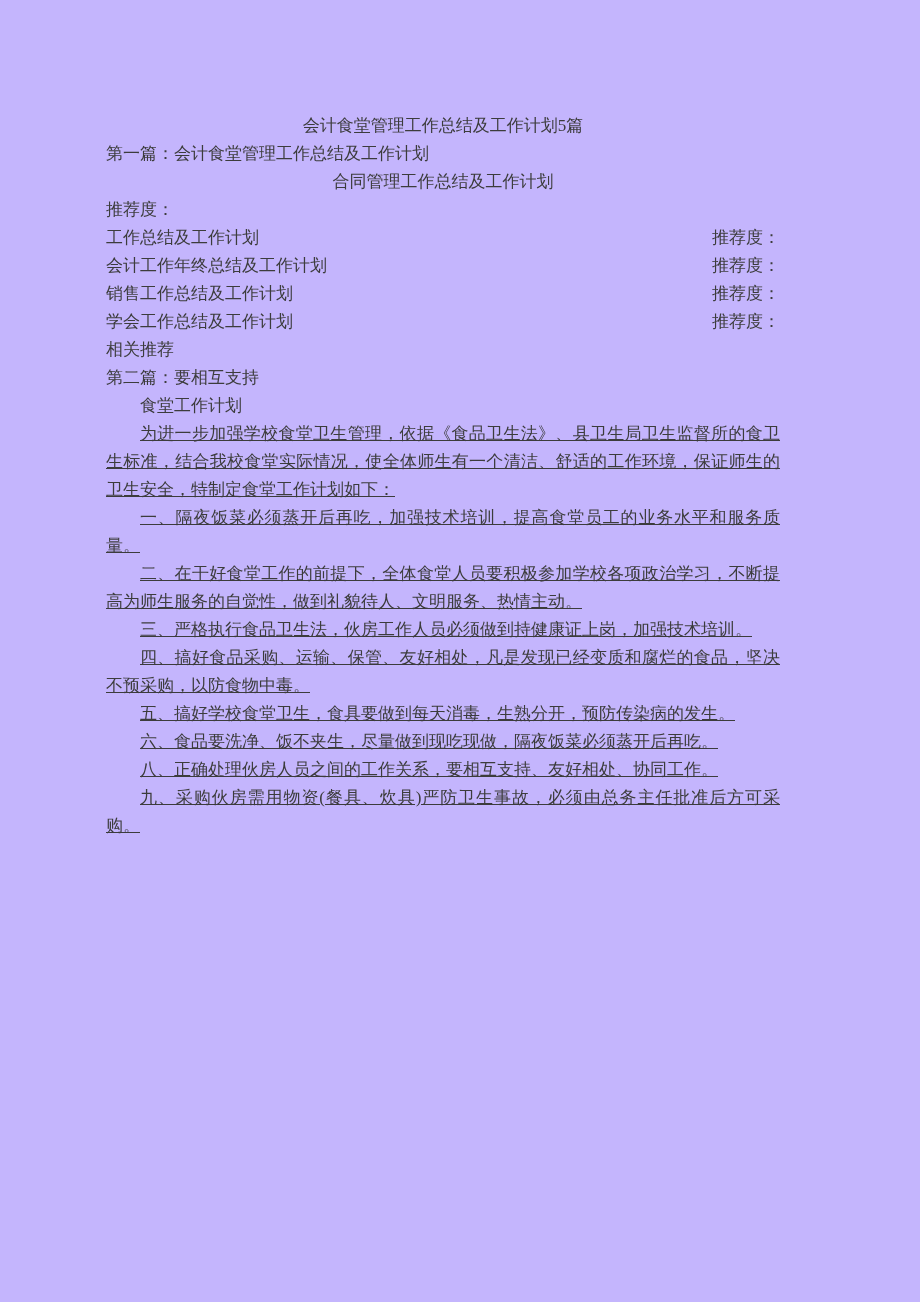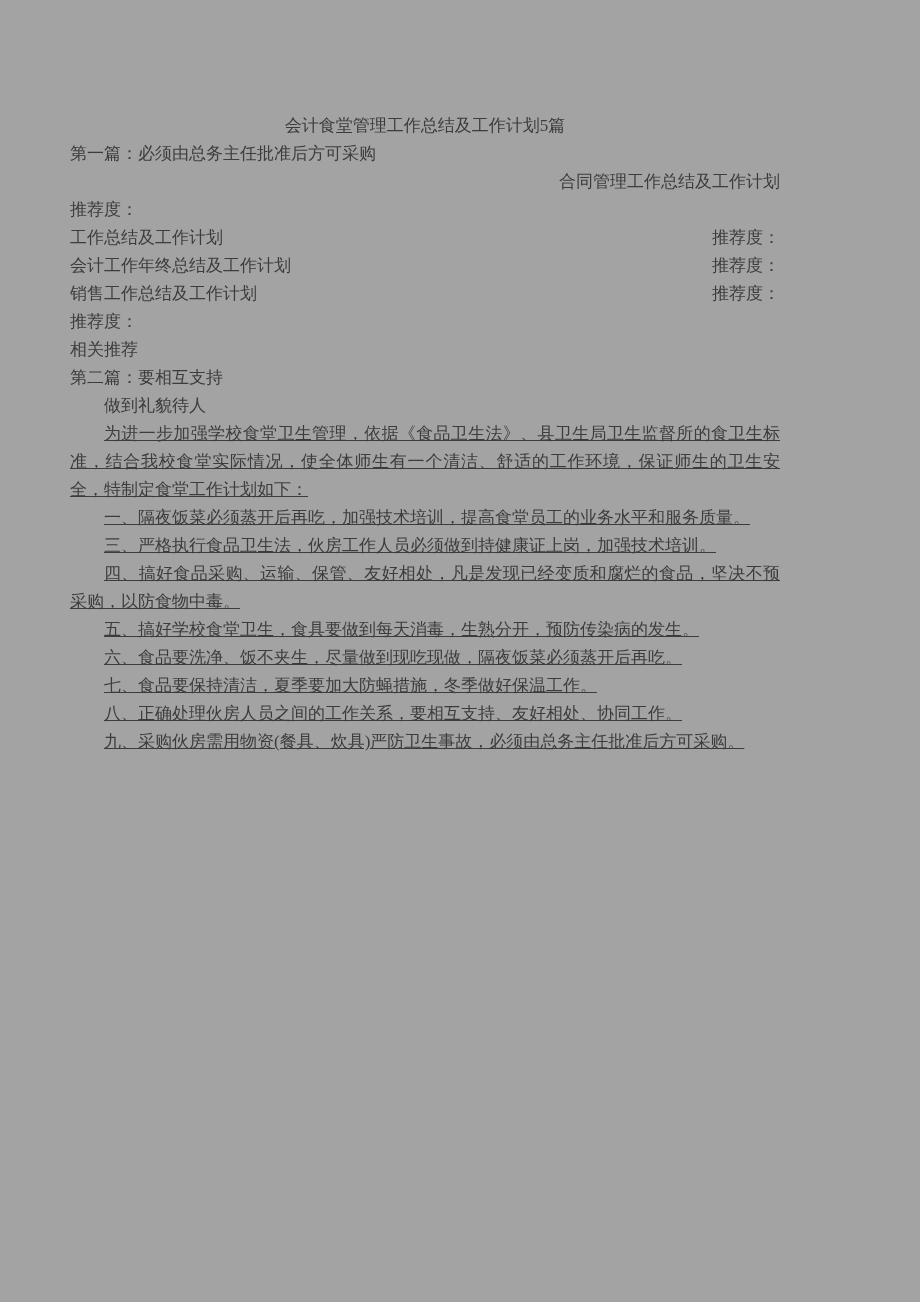--- a/index.html
+++ b/index.html
@@ -5,22 +5,22 @@
   html, body {
     margin: 0;
     padding: 0;
     background: #ffffff;
   }
   .page {
     position: relative;
     width: 920px;
     height: 1302px;
     box-sizing: border-box;
-    background: #a3a3a3;
-    padding: 112px 140px 0 70px;
+    background: #c4b5fd;
+    padding: 112px 140px 0 106px;
     font-family: "Liberation Serif", "DejaVu Serif", serif;
     font-size: 17px;
     line-height: 28px;
     color: #3c3c3c;
     overflow: hidden;
   }
   .page p, .page h1 {
     margin: 0;
     padding: 0;
     font-weight: normal;
@@ -30,21 +30,21 @@
     line-height: 28px;
     text-align: center;
   }
   .heading {
     margin-top: 72px;
   }
   .heading-2 {
     margin-top: 24px;
   }
   .centered {
-    text-align: right;
+    text-align: center;
   }
   .rel-row {
     display: flex;
     justify-content: space-between;
     align-items: flex-end;
     line-height: 28px;
     font-family: Liberation Serif, serif;
   }
   .para {
     text-align: justify;
@@ -59,52 +59,53 @@
     margin-top: 28px;
   }
 </style>
 </head>
 <body>
 
 <div class="page">
 
   <h1 class="doc-title">会计食堂管理工作总结及工作计划5篇</h1>
 
-  <p class="heading">第一篇：必须由总务主任批准后方可采购</p>
+  <p class="heading">第一篇：会计食堂管理工作总结及工作计划</p>
 
   <p class="centered">合同管理工作总结及工作计划</p>
 
   <p>推荐度：</p>
 
   <div class="rel-row">
     <span>工作总结及工作计划</span>
     <span>推荐度：</span>
   </div>
   <div class="rel-row">
     <span>会计工作年终总结及工作计划</span>
     <span>推荐度：</span>
   </div>
   <div class="rel-row">
     <span>销售工作总结及工作计划</span>
     <span>推荐度：</span>
   </div>
   <div class="rel-row">
+    <span>学会工作总结及工作计划</span>
     <span>推荐度：</span>
   </div>
 
   <p>相关推荐</p>
 
   <p class="heading-2">第二篇：要相互支持</p>
 
-  <p class="indent">做到礼貌待人</p>
+  <p class="indent">食堂工作计划</p>
 
   <p class="para indent">为进一步加强学校食堂卫生管理，依据《食品卫生法》、县卫生局卫生监督所的食卫生标准，结合我校食堂实际情况，使全体师生有一个清洁、舒适的工作环境，保证师生的卫生安全，特制定食堂工作计划如下：</p>
 
   <p class="para indent item">一、隔夜饭菜必须蒸开后再吃，加强技术培训，提高食堂员工的业务水平和服务质量。</p>
+  <p class="para indent item">二、在干好食堂工作的前提下，全体食堂人员要积极参加学校各项政治学习，不断提高为师生服务的自觉性，做到礼貌待人、文明服务、热情主动。</p>
   <p class="para indent item">三、严格执行食品卫生法，伙房工作人员必须做到持健康证上岗，加强技术培训。</p>
   <p class="para indent item">四、搞好食品采购、运输、保管、友好相处，凡是发现已经变质和腐烂的食品，坚决不预采购，以防食物中毒。</p>
   <p class="para indent item">五、搞好学校食堂卫生，食具要做到每天消毒，生熟分开，预防传染病的发生。</p>
   <p class="para indent item">六、食品要洗净、饭不夹生，尽量做到现吃现做，隔夜饭菜必须蒸开后再吃。</p>
-  <p class="para indent item">七、食品要保持清洁，夏季要加大防蝇措施，冬季做好保温工作。</p>
   <p class="para indent item">八、正确处理伙房人员之间的工作关系，要相互支持、友好相处、协同工作。</p>
   <p class="para indent item">九、采购伙房需用物资(餐具、炊具)严防卫生事故，必须由总务主任批准后方可采购。</p>
 
 </div>
 
 </body></html>

